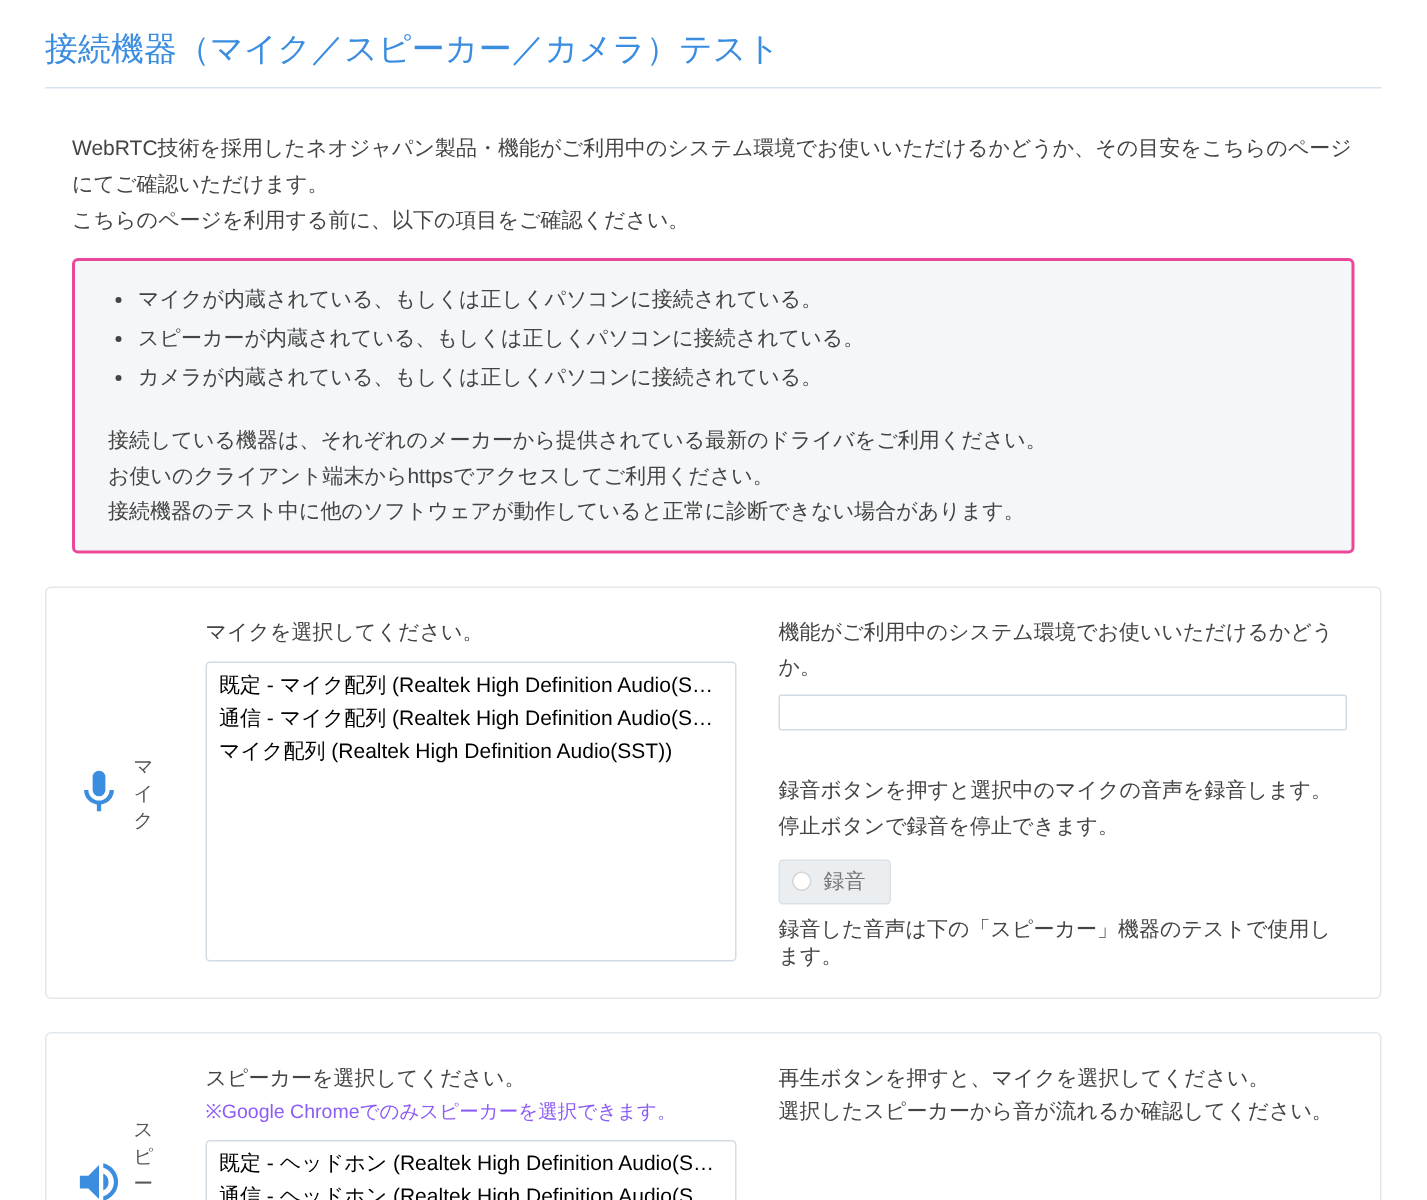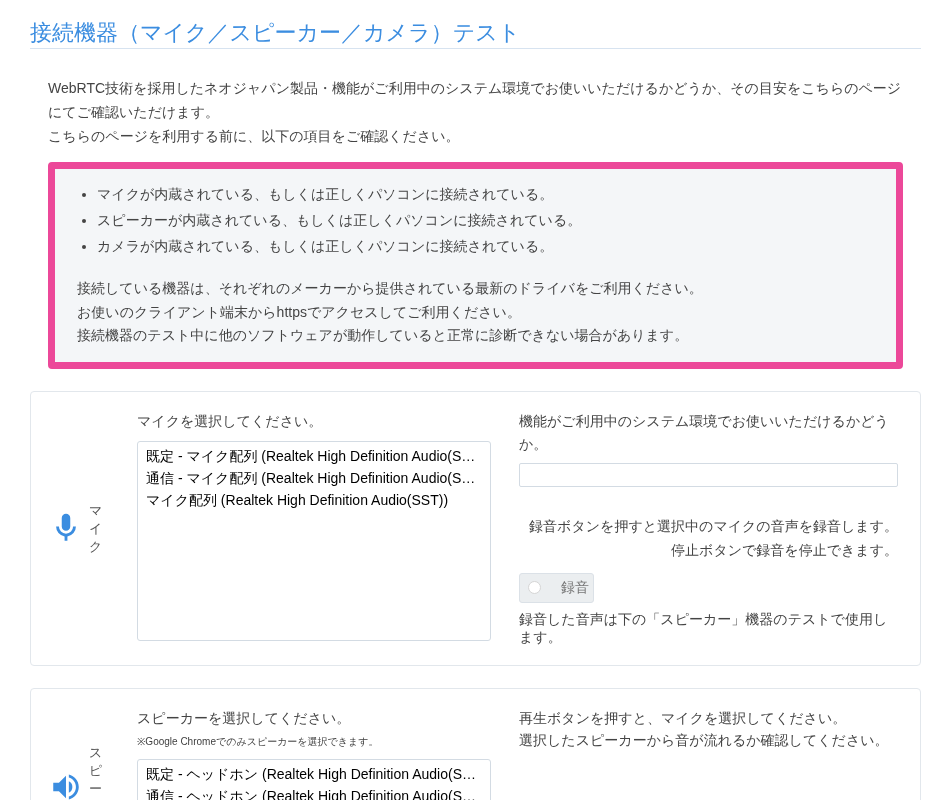--- a/index.html
+++ b/index.html
@@ -9,31 +9,32 @@
       color: #444;
       background: #fff;
       padding: 18px 30px;
       width: 951px;
     }
     h1 {
       font-size: 22px;
       font-weight: normal;
       color: #3b8de0;
       border-bottom: 1px solid #d7e3f0;
+      padding-bottom: 10px;
       margin-bottom: 18px;
     }
     .intro {
       padding: 0 18px;
       line-height: 1.7;
       margin-top: 28px;
     }
     .intro p { margin-bottom: 0; }
     .note-box {
       background: #f4f6f8;
-      border: 7px solid #ec4899;
+      border: 2px solid #ec4899;
       border-radius: 4px;
       padding: 14px 22px;
       margin-top: 14px;
       line-height: 1.7;
     }
     .note-box ul {
       margin: 0 0 18px 20px;
       padding: 0;
     }
     .note-box ul li { margin-bottom: 2px; }
@@ -65,22 +66,22 @@
       flex-shrink: 0;
     }
     .right-col {
       flex: 1;
     }
     .prompt {
       margin-bottom: 8px;
       line-height: 1.6;
     }
     .chrome-note {
-      color: #404040;
-      font-size: 10px;
+      color: #8b5cf6;
+      font-size: 13px;
     }
     select.multi {
       width: 100%;
       height: 200px;
       border: 1px solid #d3dbe3;
       border-radius: 3px;
       padding: 4px;
       font-family: inherit;
       font-size: 14px;
       overflow-y: scroll;
@@ -94,30 +95,30 @@
       overflow: hidden;
       text-overflow: ellipsis;
     }
     .meter {
       border: 1px solid #d3dbe3;
       height: 24px;
       width: 100%;
       margin: 8px 0 28px 0;
       border-radius: 2px;
     }
-    .rec-desc { line-height: 1.7; text-align: right; }
+    .rec-desc { line-height: 1.7; }
     .rec-desc .blue { color: #3b8de0; }
     .record-btn {
       background: #ebeef0;
       border: 1px solid #dbe1e7;
       border-radius: 3px;
-      padding: 5px 4px 5px 8px;
+      padding: 5px 16px 5px 8px;
       display: inline-flex;
       align-items: center;
-      gap: 20px;
+      gap: 8px;
       font-size: 14px;
       color: #777;
       margin: 10px 0 8px 0;
       cursor: default;
     }
     .record-btn .dot {
       width: 13px; height: 13px;
       border-radius: 50%;
       background: #fff;
       border: 1px solid #d5d5d5;

